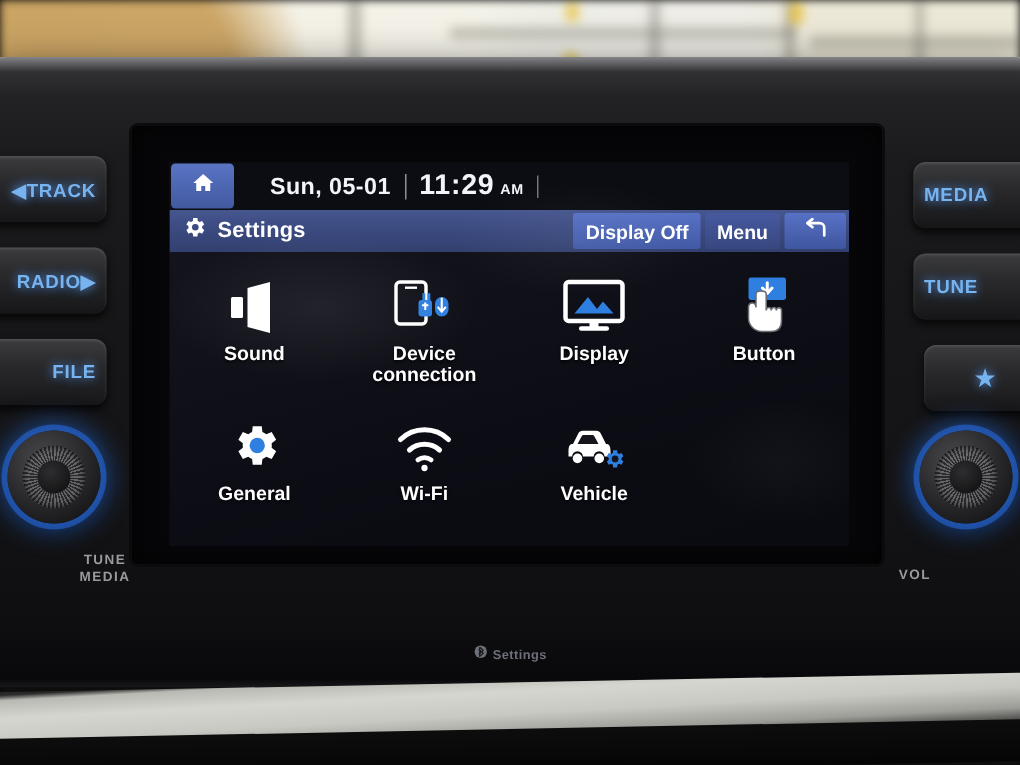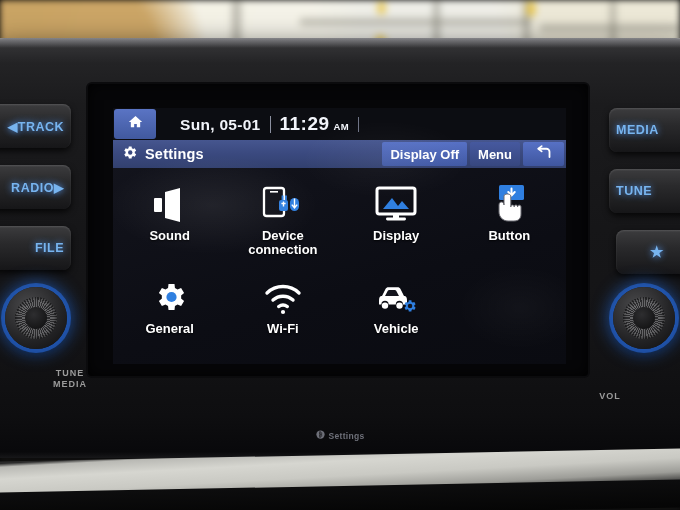--- a/index.html
+++ b/index.html
@@ -300,21 +300,21 @@
   <span>★</span>
 </div>
 
 <div class="knob" style="left:5px;top:287px;"></div>
 <div class="knoblabel" style="left:40px;top:368px;width:60px;">
   <span>TUNE</span><br>
   <span>MEDIA</span>
 </div>
 
 <div class="knob" style="right:5px;top:287px;"></div>
-<div class="knoblabel" style="right:40px;top:391px;width:60px;">
+<div class="knoblabel" style="right:40px;top:378px;width:60px;">
   <span>VOL</span>
 </div>
 
 <div class="btlogo">
   <span>
     <svg width="9" height="11" viewBox="0 0 12 16">
       <circle cx="6" cy="8" r="6" fill="#6e7079"></circle>
       <path d="M5 3.5 L8.4 6.6 L4 10.4 M4 5.6 L8.4 9.4 L5 12.5 L5 3.5" fill="none" stroke="#1a1a1c" stroke-width="1.2" stroke-linejoin="round"></path>
     </svg>
   </span>

